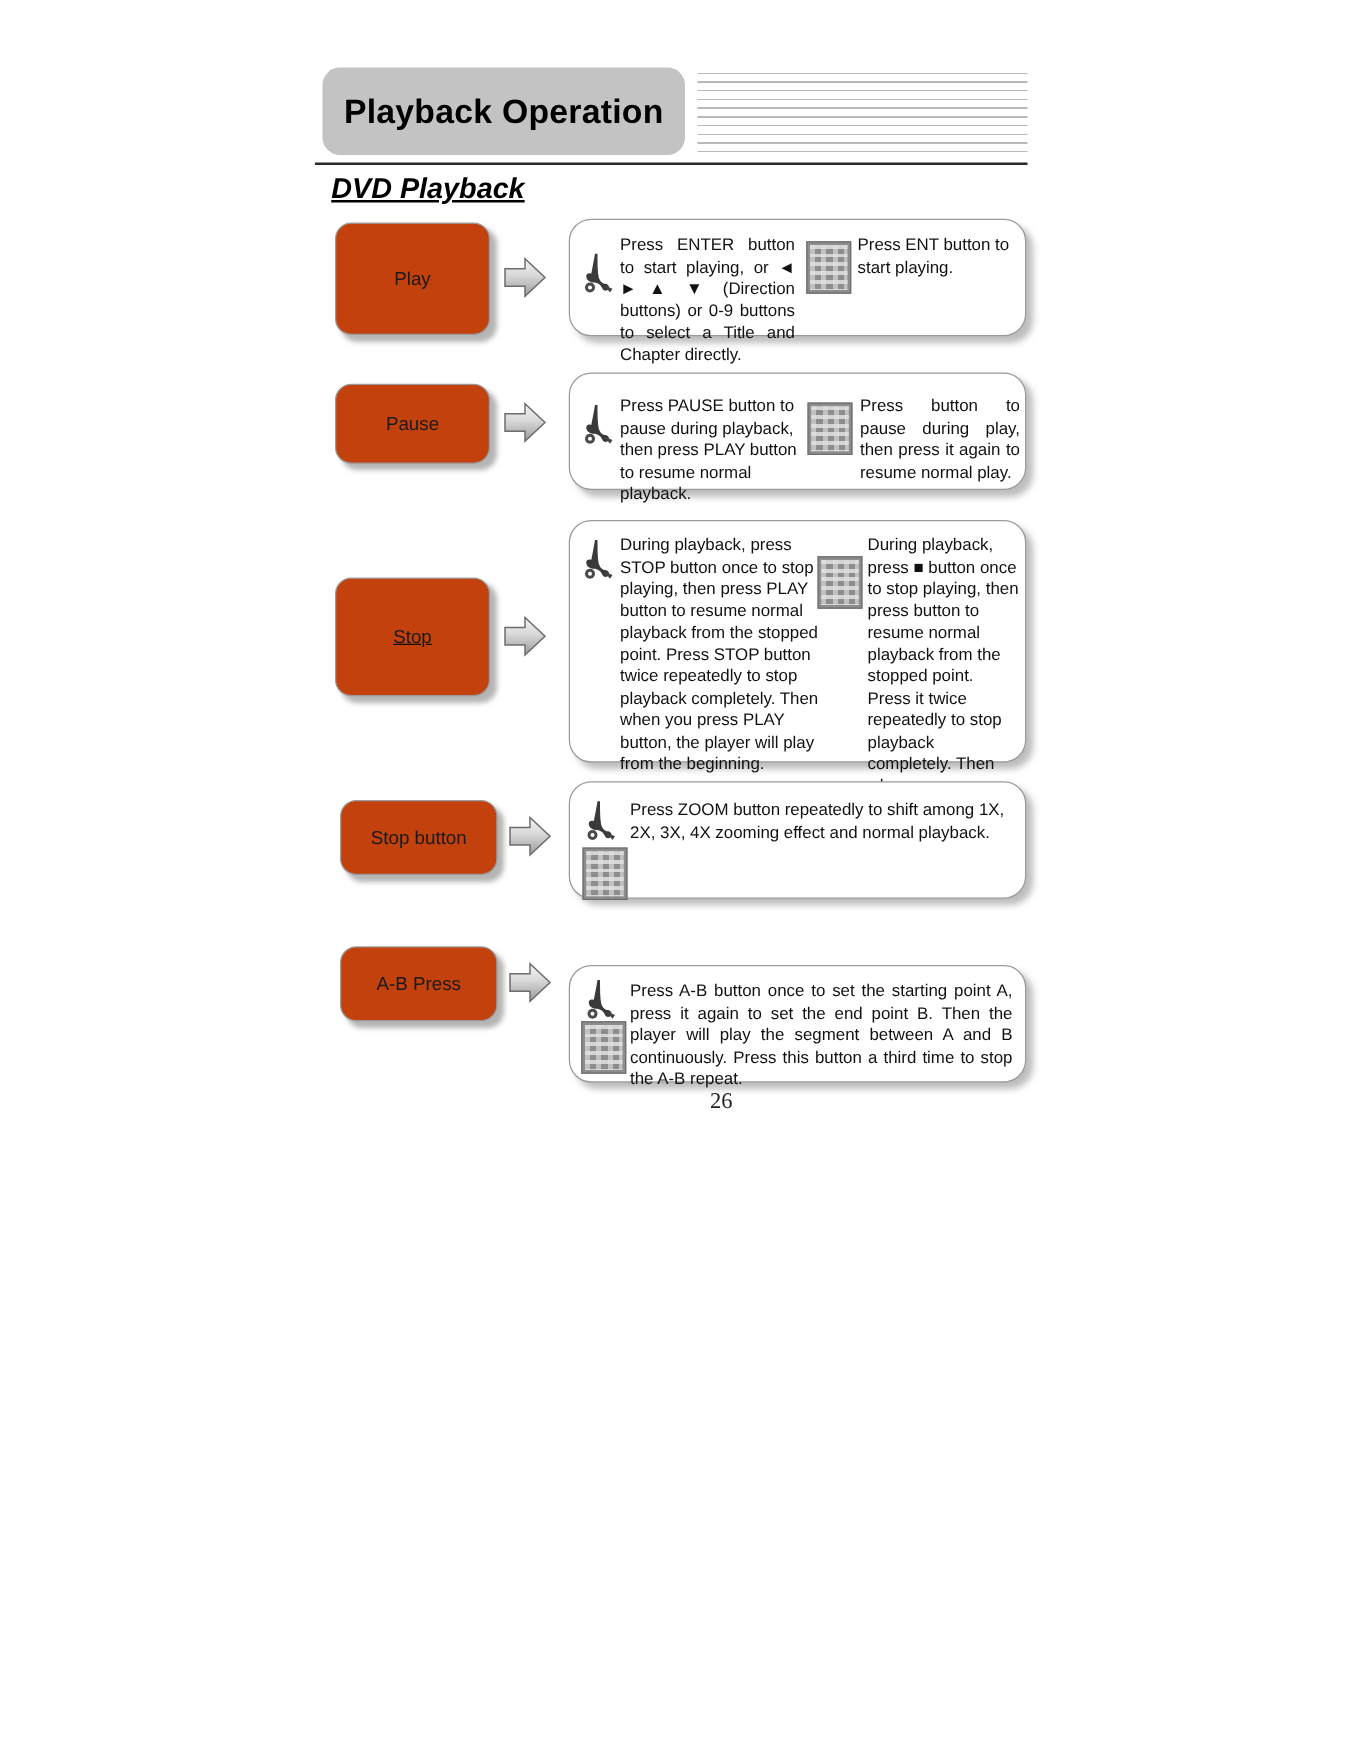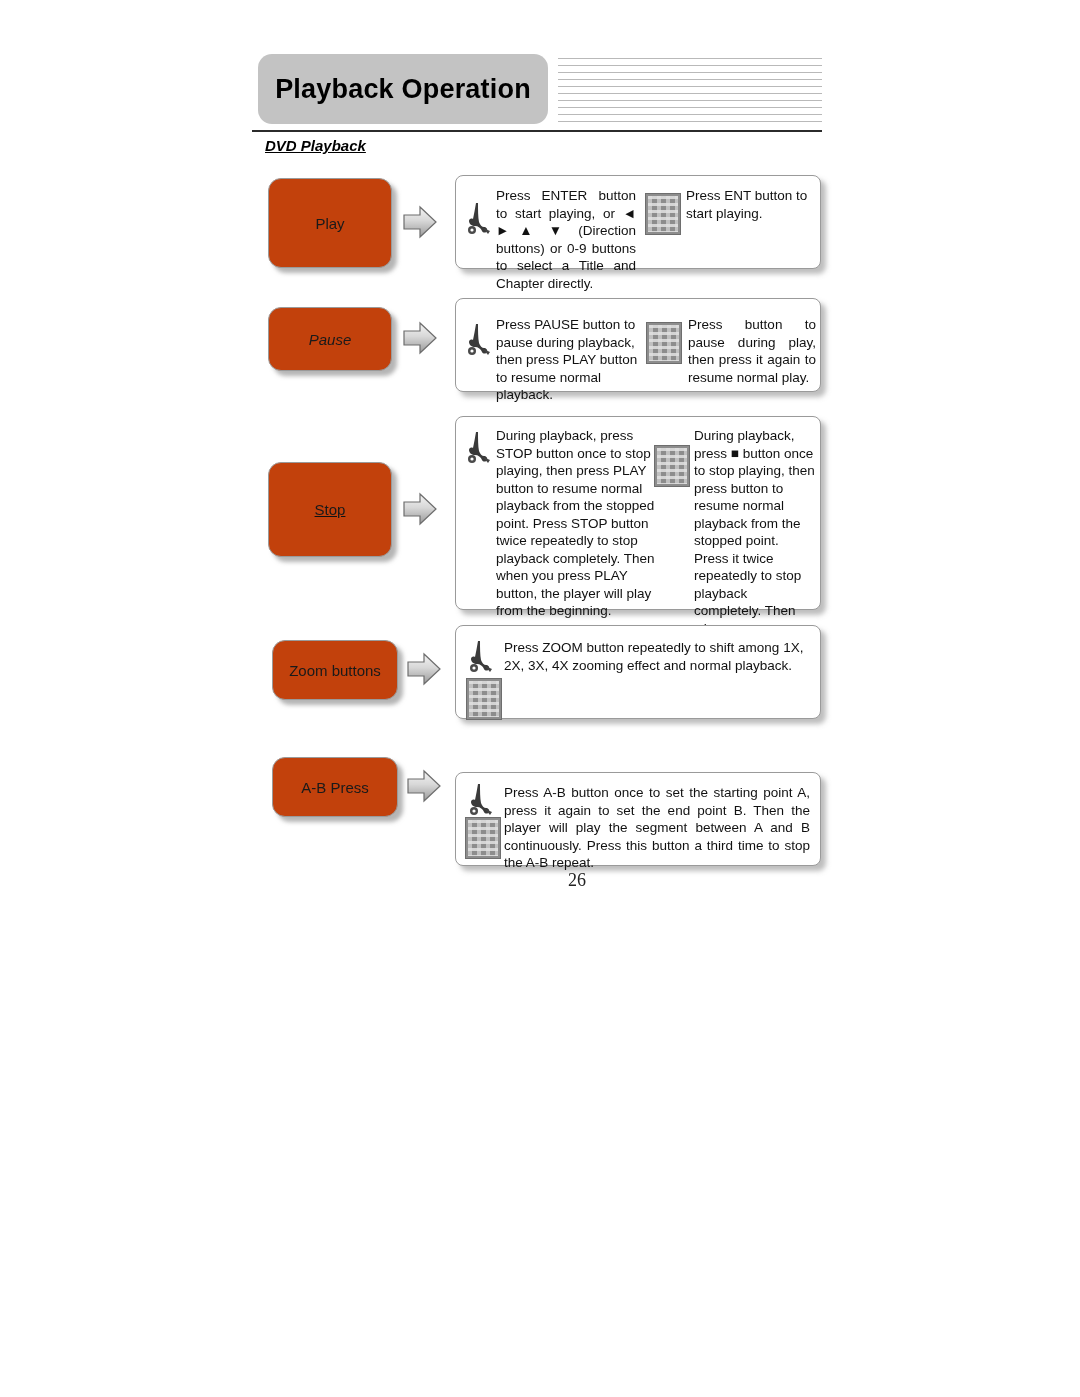--- a/index.html
+++ b/index.html
@@ -69,21 +69,21 @@
     top: 118px;
     width: 570px;
     height: 0;
     border-top: 2px solid #2b2b2b;
   }
 
   .section-heading {
     position: absolute;
     left: 265px;
     top: 125px;
-    font-size: 15px;
+    font-size: 23px;
     font-weight: bold;
     font-style: italic;
     text-decoration: underline;
     color: #000;
   }
 
   
   .row {
     position: absolute;
     left: 0;
@@ -112,21 +112,21 @@
     position: absolute;
     width: 40px;
     height: 40px;
   }
 
   
   .content-box {
     position: absolute;
     background: #ffffff;
     border: 1px solid #9a9a9a;
-    border-radius: 8px;
+    border-radius: 18px;
     box-shadow: 5px 5px 5px rgba(125,125,125,0.5);
     box-sizing: border-box;
   }
 
   .hand-icon {
     position: absolute;
     width: 30px;
     height: 38px;
   }
   .remote-img {
@@ -217,21 +217,21 @@
       </div>
       <div class="remote-img" style="left:189px; top:17px;">
         <div class="keys"></div>
       </div>
       <div class="col-text j" style="left:40px; top:11px; width:140px;">Press ENTER button to start playing, or ◄ ► ▲ ▼ (Direction buttons) or 0-9 buttons to select a Title and Chapter directly.</div>
       <div class="col-text" style="left:230px; top:11px; width:130px;">Press ENT button to start playing.</div>
     </div>
   </div>
 
   <div class="row">
-    <div class="label-box" style="left:268px; top:295px; width:122px; height:62px;font-style:italic;">
+    <div class="label-box" style="left:268px; top:295px; width:122px; height:62px;">
       <span class="label-text">Pause</span>
     </div>
 
     <div class="arrow" style="left:400px; top:306px;">
       <svg viewBox="0 0 40 40" width="40" height="40" aria-hidden="true">
         <path d="M4 13 L20 13 L20 5 L36 20 L20 35 L20 27 L4 27 Z" fill="url(#ag1)" stroke="#6d6d6d" stroke-width="1.2"></path>
       </svg>
     </div>
 
     <div class="content-box" style="left:455px; top:286px; width:366px; height:94px;">
@@ -280,21 +280,21 @@
       <div class="remote-img" style="left:198px; top:28px;">
         <div class="keys"></div>
       </div>
       <div class="col-text" style="left:40px; top:10px; width:160px;">During playback, press STOP button once to stop playing, then press PLAY button to resume normal playback from the stopped point. Press STOP button twice repeatedly to stop playback completely. Then when you press PLAY button, the player will play from the beginning.</div>
       <div class="col-text" style="left:238px; top:10px; width:122px;">During playback, press ■ button once to stop playing, then press      button to resume normal playback from the stopped point. Press it twice repeatedly to stop playback completely. Then when you press button, the player will play from the beginning.</div>
     </div>
   </div>
 
   <div class="row">
     <div class="label-box" style="left:272px; top:628px; width:124px; height:58px;">
-      <span class="label-text">Zoom buttons</span>
+      <span class="label-text">Stop button</span>
     </div>
 
     <div class="arrow" style="left:404px; top:637px;">
       <svg viewBox="0 0 40 40" width="40" height="40" aria-hidden="true">
         <path d="M4 13 L20 13 L20 5 L36 20 L20 35 L20 27 L4 27 Z" fill="url(#ag1)" stroke="#6d6d6d" stroke-width="1.2"></path>
       </svg>
     </div>
 
     <div class="content-box" style="left:455px; top:613px; width:366px; height:94px;">
       <div class="hand-icon" style="left:10px; top:12px;">

